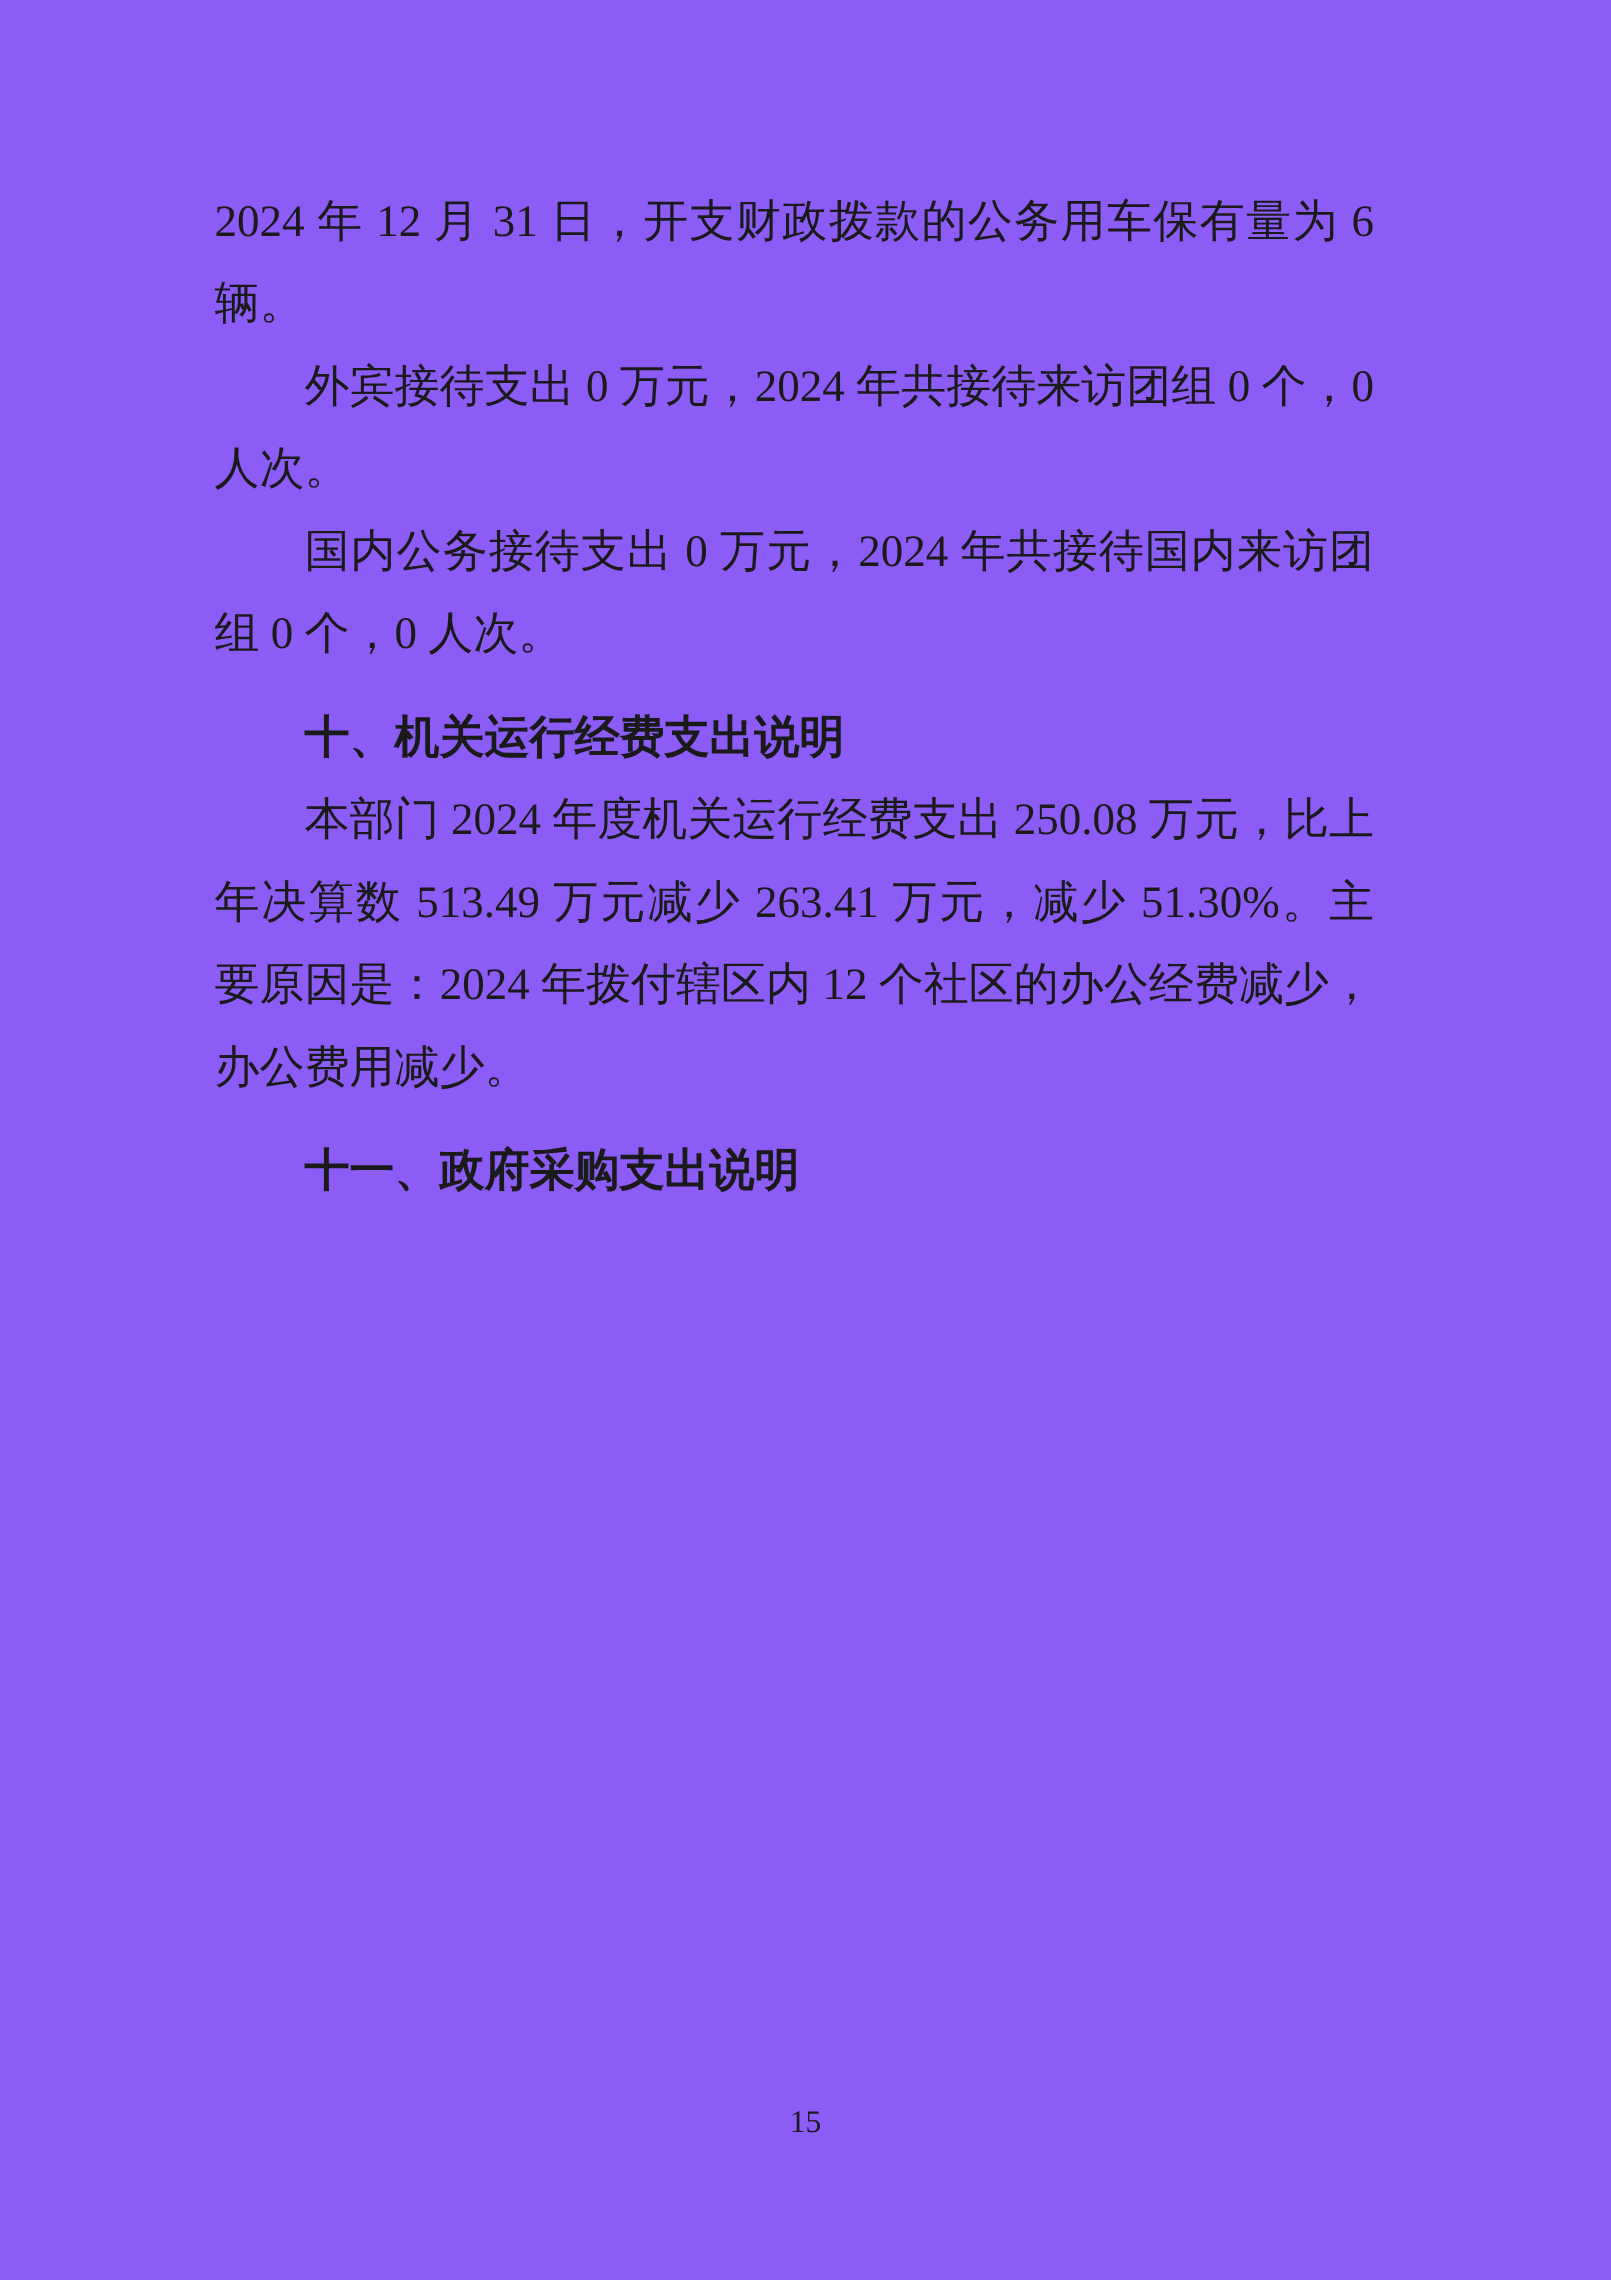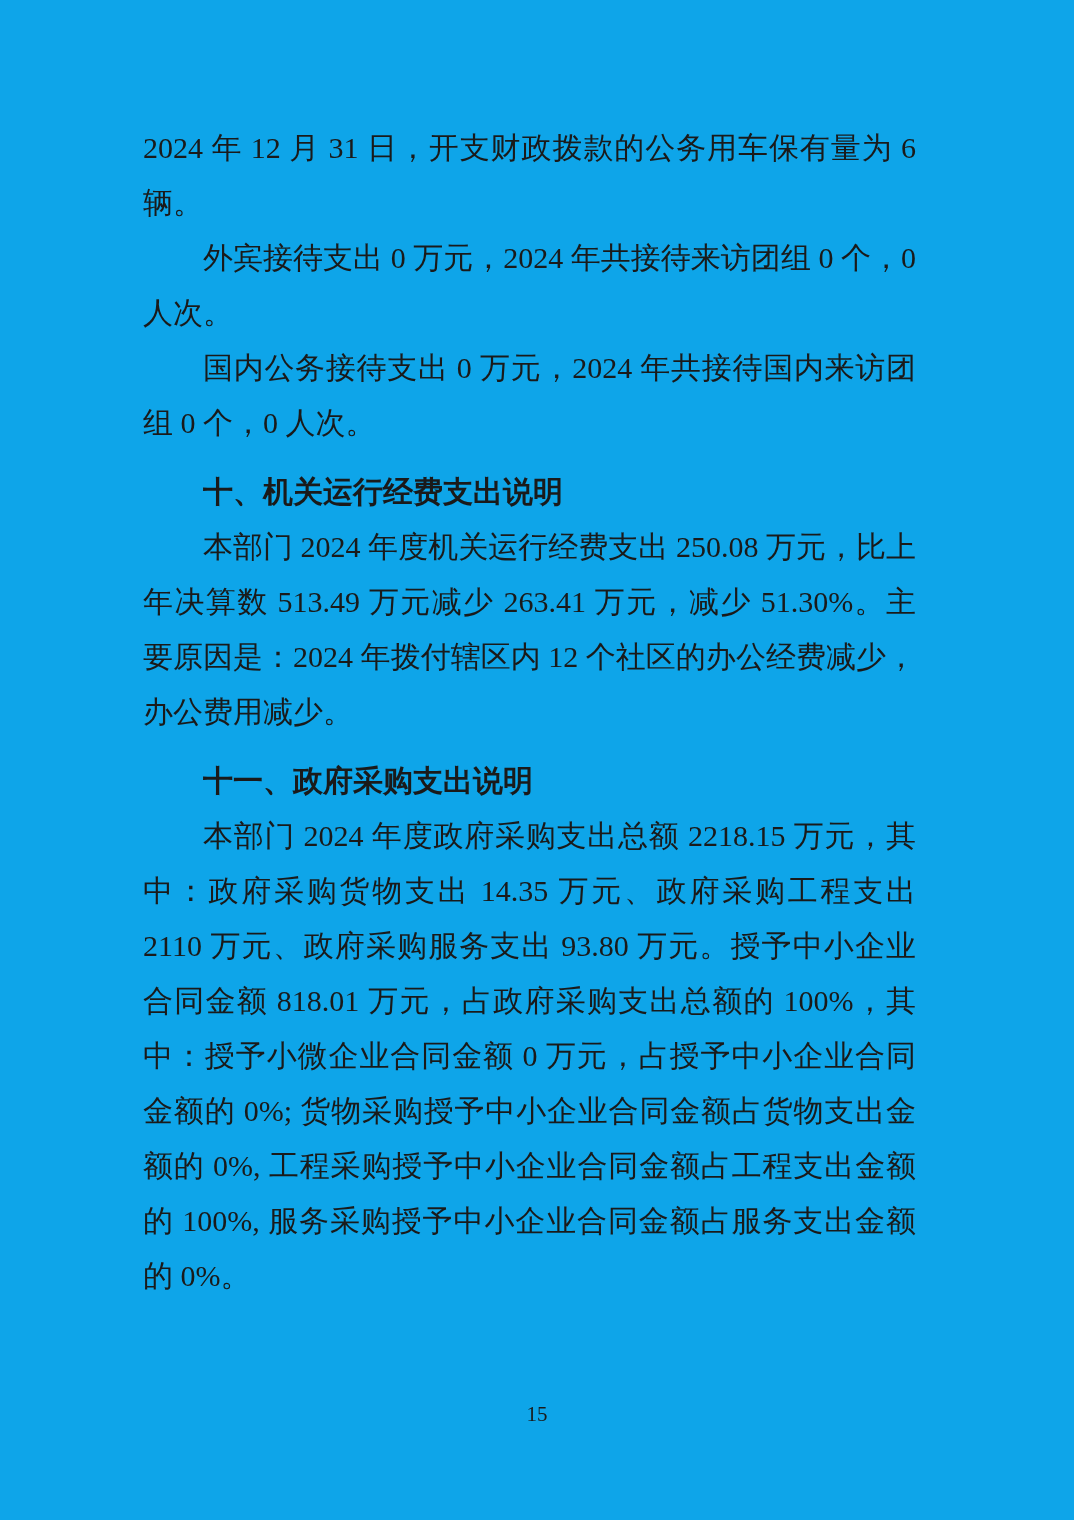--- a/index.html
+++ b/index.html
@@ -4,21 +4,21 @@
 <style>
   html, body {
     margin: 0;
     padding: 0;
     background: #ffffff;
   }
   .page {
     position: relative;
     width: 1074px;
     height: 1520px;
-    background: #0ea5e9;
+    background: #8b5cf6;
     overflow: hidden;
     font-family: "Liberation Serif", "DejaVu Serif", serif;
     color: #1a1a1a;
   }
   .content {
     position: absolute;
     left: 143px;
     top: 120px;
     width: 773px;
     font-size: 30px;
@@ -53,18 +53,17 @@
 <body>
 
 <div class="page">
   <div class="content">
       <p class="para flush">2024 年 12 月 31 日，开支财政拨款的公务用车保有量为 6 辆。</p>
       <p class="para">外宾接待支出 0 万元，2024 年共接待来访团组 0 个，0 人次。</p>
       <p class="para">国内公务接待支出 0 万元，2024 年共接待国内来访团组 0 个，0 人次。</p>
       <p class="heading">十、机关运行经费支出说明</p>
       <p class="para">本部门 2024 年度机关运行经费支出 250.08 万元，比上年决算数 513.49 万元减少 263.41 万元，减少 51.30%。主要原因是：2024 年拨付辖区内 12 个社区的办公经费减少，办公费用减少。</p>
       <p class="heading">十一、政府采购支出说明</p>
-      <p class="para">本部门 2024 年度政府采购支出总额 2218.15 万元，其中：政府采购货物支出 14.35 万元、政府采购工程支出 2110 万元、政府采购服务支出 93.80 万元。授予中小企业合同金额 818.01 万元，占政府采购支出总额的 100%，其中：授予小微企业合同金额 0 万元，占授予中小企业合同金额的 0%; 货物采购授予中小企业合同金额占货物支出金额的 0%, 工程采购授予中小企业合同金额占工程支出金额的 100%, 服务采购授予中小企业合同金额占服务支出金额的 0%。</p>
     </div>
   <div class="footer">
     <span>15</span>
   </div>
 </div>
 
 </body></html>

